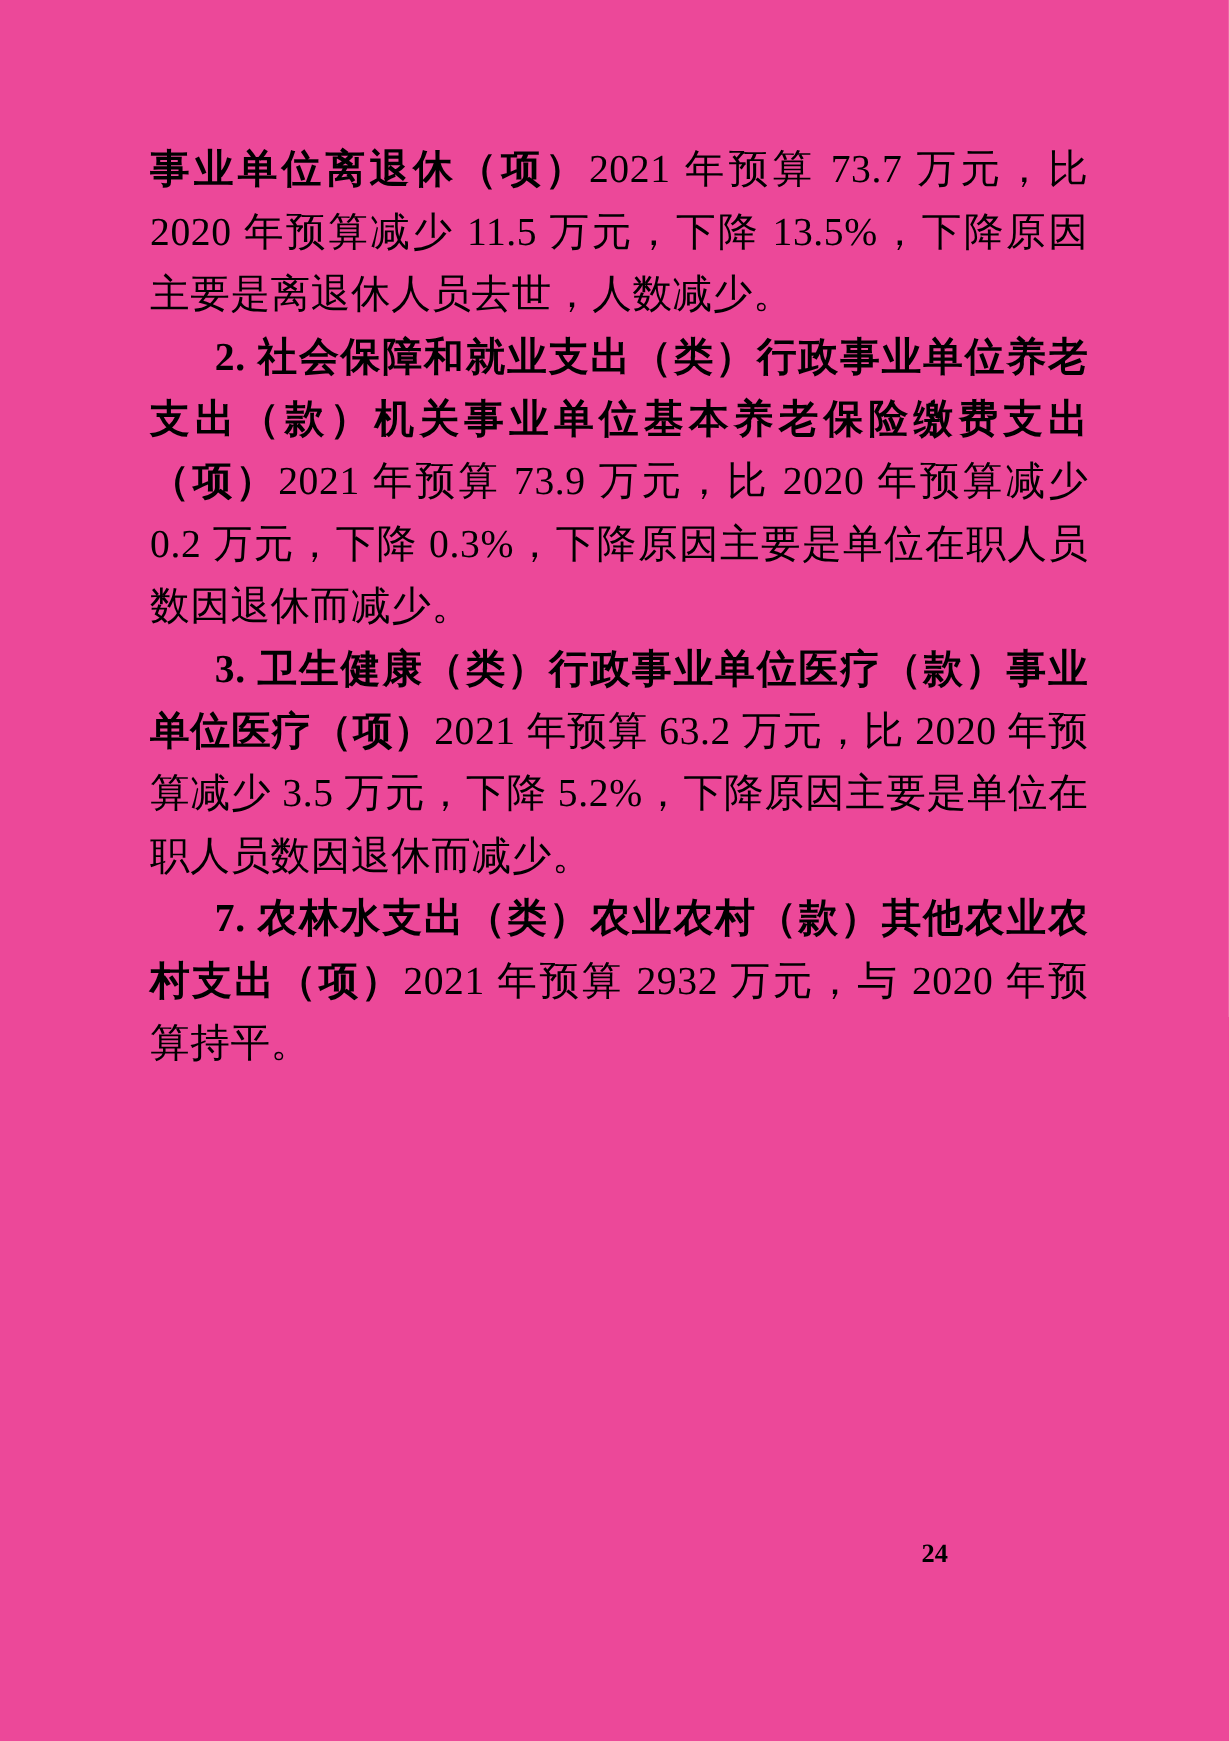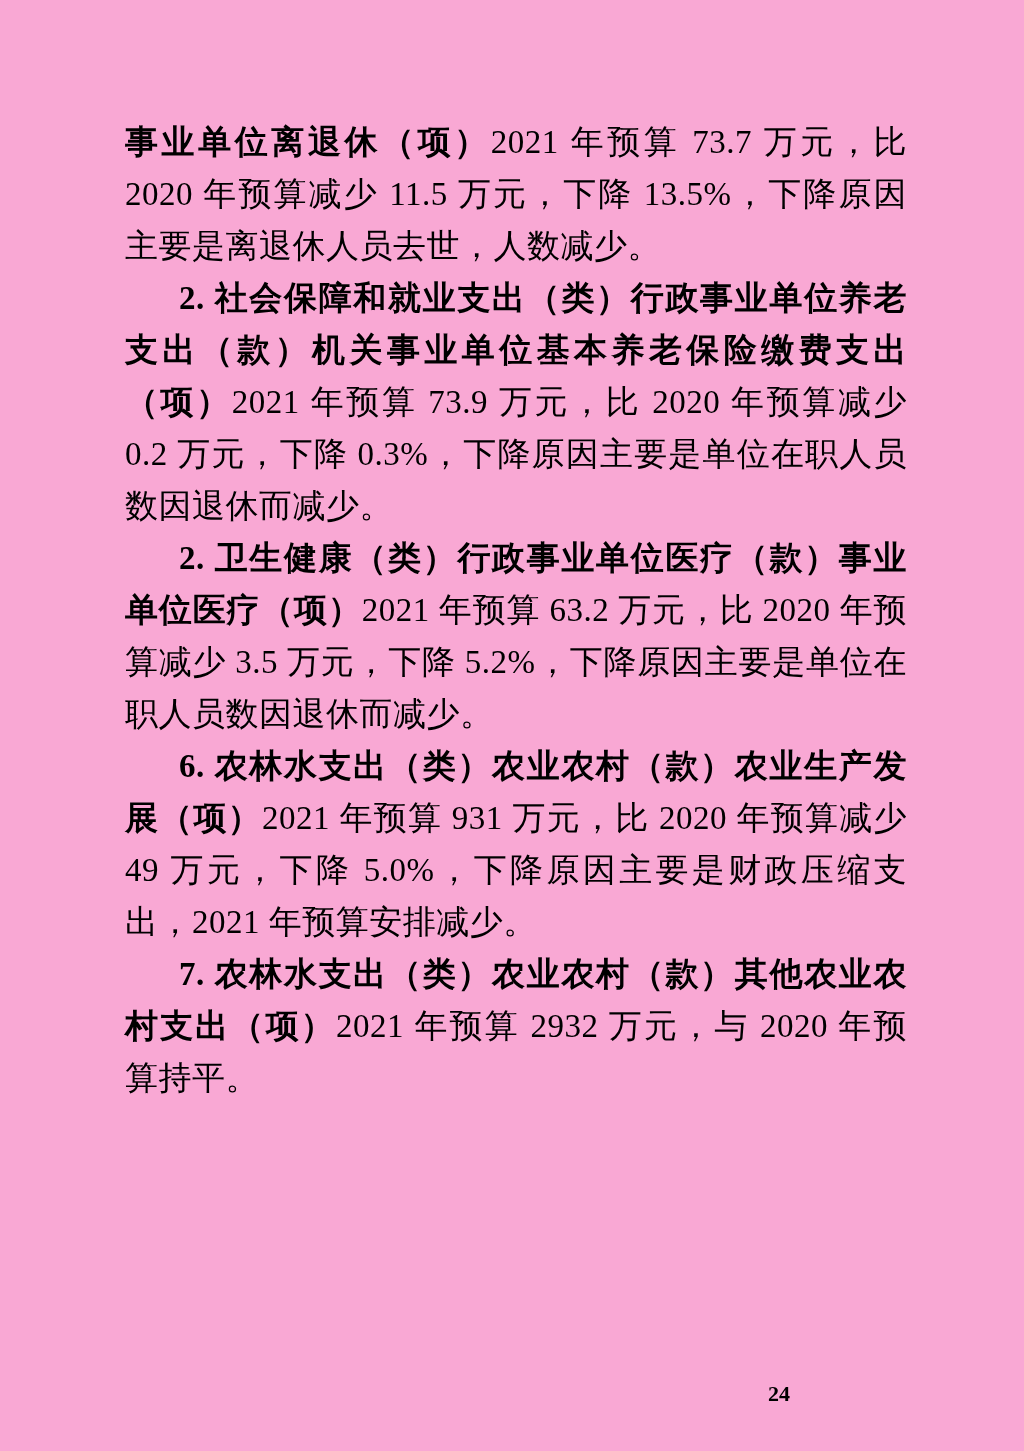--- a/index.html
+++ b/index.html
@@ -11,21 +11,21 @@
     height: 1451px;
     background: #ffffff;
     position: relative;
     overflow: hidden;
     color: #000000;
     font-family: "Liberation Serif", serif;
   }
   .page {
     position: absolute;
     inset: 0;
-    background: #f9a8d4;
+    background: #ec4899;
   }
   .content {
     position: absolute;
     left: 125px;
     top: 116px;
     width: 782px;
     font-size: 33px;
     line-height: 52px;
     text-align: justify;
     text-justify: inter-ideograph;
@@ -40,32 +40,31 @@
   }
   .head {
     font-weight: 700;
   }
   .body-text {
     font-weight: 400;
   }
   .page-number {
     position: absolute;
     left: 768px;
-    top: 1381px;
+    top: 1282px;
     font-size: 22px;
     font-weight: 700;
     font-family: "Liberation Serif", serif;
     color: #000000;
   }
 </style>
 </head>
 <body>
 
 <div class="page">
   <div class="content" id="paragraphs">
       <p class="para"><span class="head">事业单位离退休（项）</span><span class="body-text">2021 年预算 73.7 万元，比 2020 年预算减少 11.5 万元，下降 13.5%，下降原因主要是离退休人员去世，人数减少。</span></p>
       <p class="para indent"><span class="head">2. 社会保障和就业支出（类）行政事业单位养老支出（款）机关事业单位基本养老保险缴费支出（项）</span><span class="body-text">2021 年预算 73.9 万元，比 2020 年预算减少 0.2 万元，下降 0.3%，下降原因主要是单位在职人员数因退休而减少。</span></p>
-      <p class="para indent"><span class="head">2. 卫生健康（类）行政事业单位医疗（款）事业单位医疗（项）</span><span class="body-text">2021 年预算 63.2 万元，比 2020 年预算减少 3.5 万元，下降 5.2%，下降原因主要是单位在职人员数因退休而减少。</span></p>
-      <p class="para indent"><span class="head">6. 农林水支出（类）农业农村（款）农业生产发展（项）</span><span class="body-text">2021 年预算 931 万元，比 2020 年预算减少 49 万元，下降 5.0%，下降原因主要是财政压缩支出，2021 年预算安排减少。</span></p>
+      <p class="para indent"><span class="head">3. 卫生健康（类）行政事业单位医疗（款）事业单位医疗（项）</span><span class="body-text">2021 年预算 63.2 万元，比 2020 年预算减少 3.5 万元，下降 5.2%，下降原因主要是单位在职人员数因退休而减少。</span></p>
       <p class="para indent"><span class="head">7. 农林水支出（类）农业农村（款）其他农业农村支出（项）</span><span class="body-text">2021 年预算 2932 万元，与 2020 年预算持平。</span></p>
     </div>
   <div class="page-number">24</div>
 </div>
 
 </body></html>

